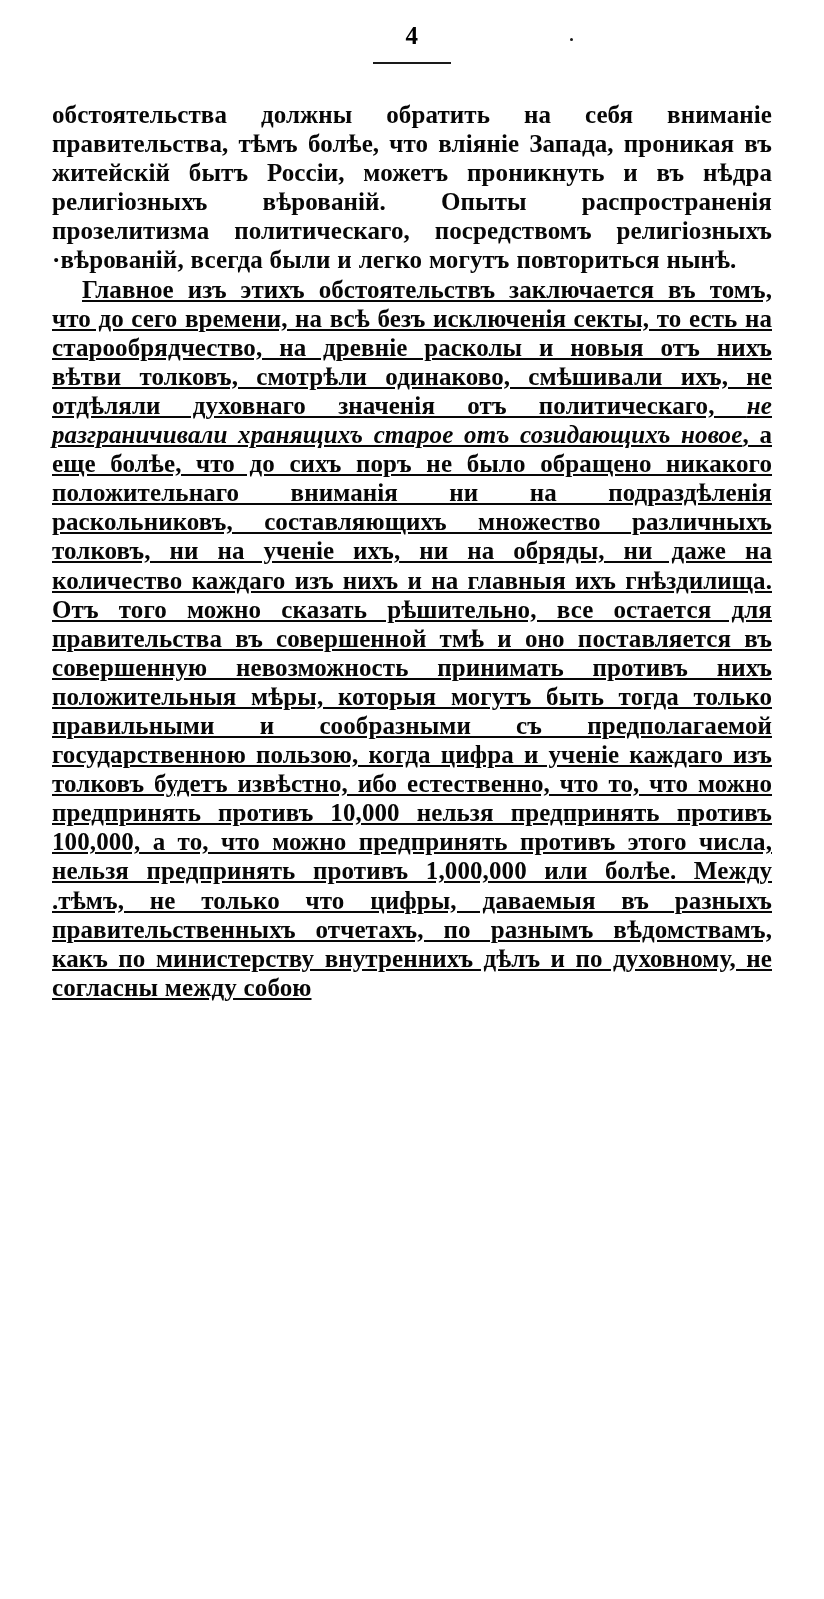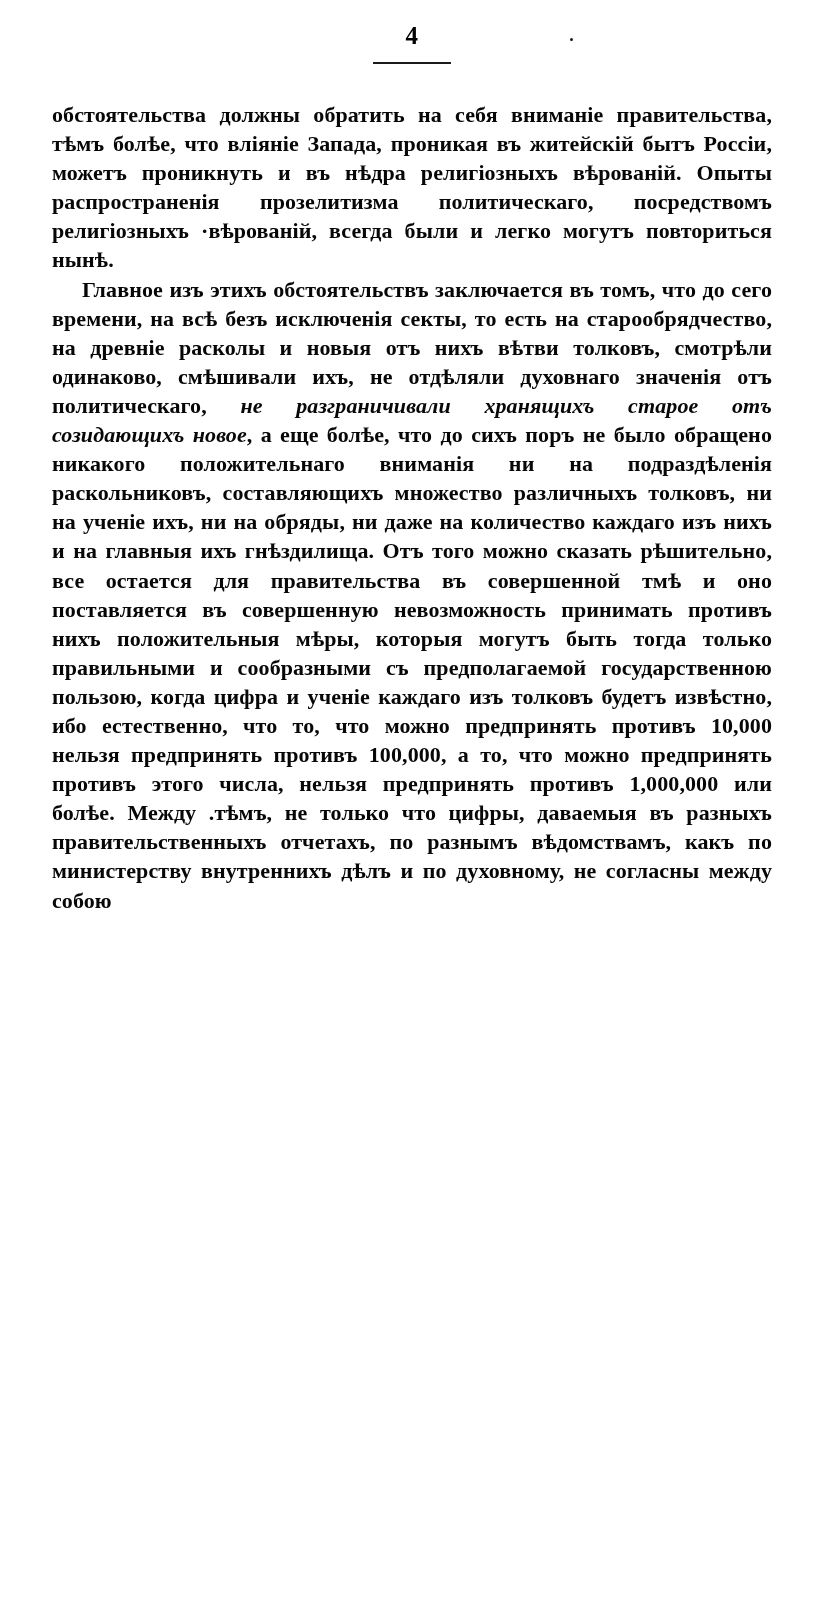--- a/index.html
+++ b/index.html
@@ -55,30 +55,31 @@
   }
   .body-col {
     position: absolute;
     top: 100px;
     left: 52px;
     width: 720px;
   }
   p.para {
     margin: 0;
     font-family: "Liberation Serif", serif;
-    font-size: 22px;
+    font-size: 25px;
     line-height: 29.1px;
     text-align: justify;
     text-align-last: left;
     font-weight: bold;
     letter-spacing: 0.1px;
     word-spacing: 0.5px;
   }
   p.para.indent {
     text-indent: 30px;
+    text-decoration: underline;
   }
   .ital {
     font-style: italic;
   }
   
   .body-col { color: #070707; }
 </style>
 </head>
 <body>
 

